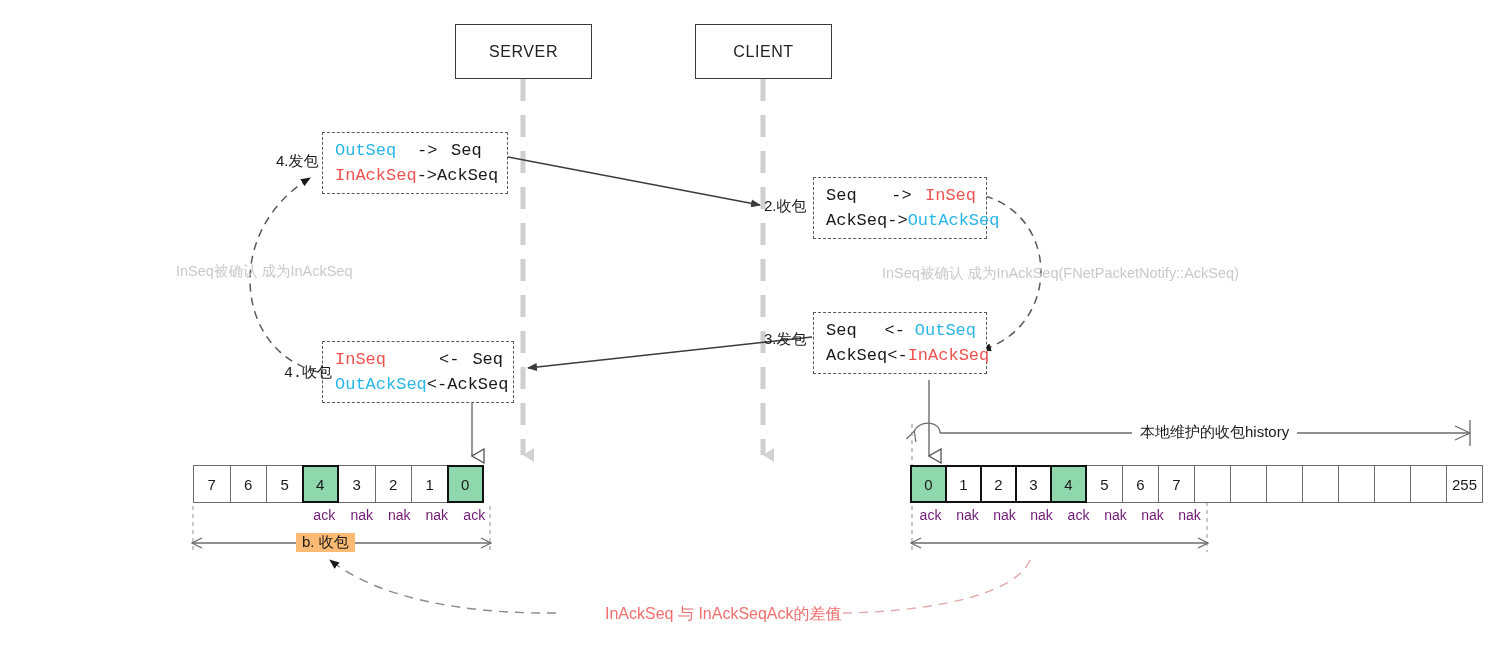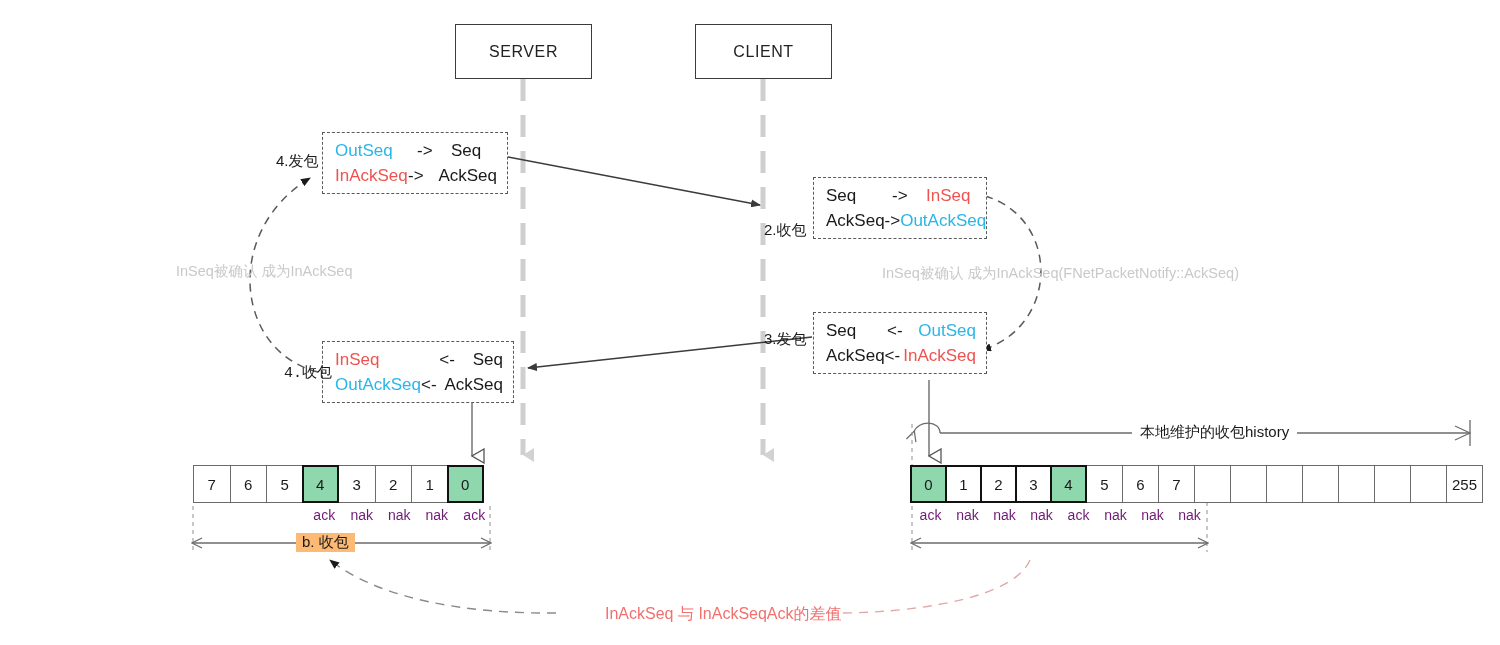--- a/index.html
+++ b/index.html
@@ -19,21 +19,21 @@
 
   
   .mapbox{
     border:1.6px dashed #5a5a5a;background:#fff;
     display:flex;flex-direction:column;justify-content:center;
     padding:6px 10px 6px 12px;
   }
   .mapbox .row{
     display:flex;align-items:flex-start;white-space:pre;
     font-size:17px;line-height:25px;color:#1a1a1a;
-    font-family:Liberation Sans, sans-serif;
+    font-family:Liberation Mono, monospace;
   }
   .mapbox .row span{white-space:pre;}
   .c-blue{color:#29b6e8;}
   .c-red{color:#ef5350;}
   .c-dark{color:#1a1a1a;}
 
   
   .step-label{
     position:absolute;font-size:15px;color:#1a1a1a;white-space:nowrap;
   }
@@ -175,21 +175,21 @@
       <span class="c-dark" style="width:66px;">Seq</span>
       <span class="c-dark" style="width:34px;">-&gt;</span>
       <span class="c-red">InSeq</span>
     </div>
     <div class="row">
       <span class="c-dark" style="width:66px;">AckSeq</span>
       <span class="c-dark" style="width:34px;">-&gt;</span>
       <span class="c-blue">OutAckSeq</span>
     </div>
   </div>
-  <div class="step-label" style="left:764px;top:197px;margin-top:24px;">2.收包</div>
+  <div class="step-label" style="left:764px;top:197px;">2.收包</div>
 
   <div class="node mapbox" style="left:813px;top:312px;width:174px;height:62px;">
     <div class="row">
       <span class="c-dark" style="width:66px;">Seq</span>
       <span class="c-dark" style="width:34px;">&lt;-</span>
       <span class="c-blue">OutSeq</span>
     </div>
     <div class="row">
       <span class="c-dark" style="width:66px;">AckSeq</span>
       <span class="c-dark" style="width:34px;">&lt;-</span>

